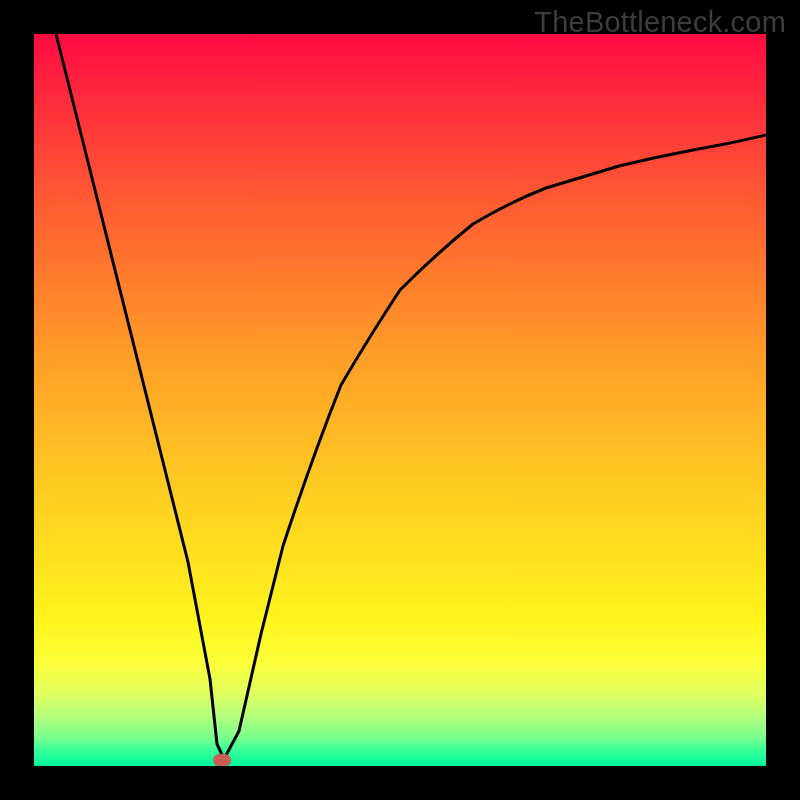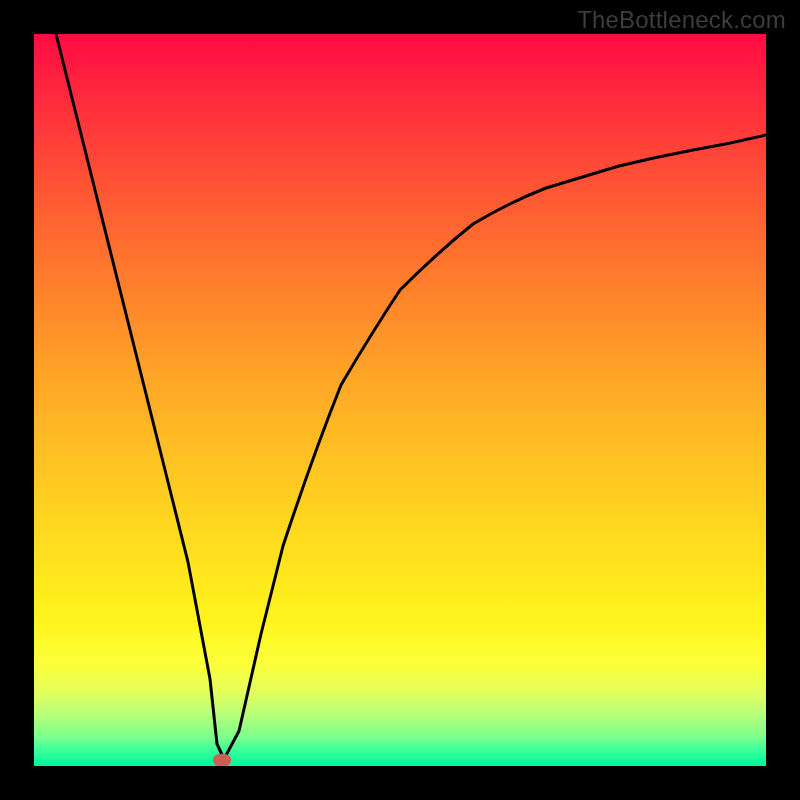--- a/index.html
+++ b/index.html
@@ -40,21 +40,21 @@
       #7dff8d 96%,
       #33ff9a 98%,
       #00f59c 100%
     );
   }
   .watermark {
     position: absolute;
     top: 6px;
     right: 14px;
     color: #3d3d3d;
-    font-size: 24px;
+    font-size: 29px;
     font-weight: 500;
     letter-spacing: 0.2px;
     user-select: none;
   }
   svg.curve {
     position: absolute;
     left: 0;
     top: 0;
     width: 732px;
     height: 732px;

